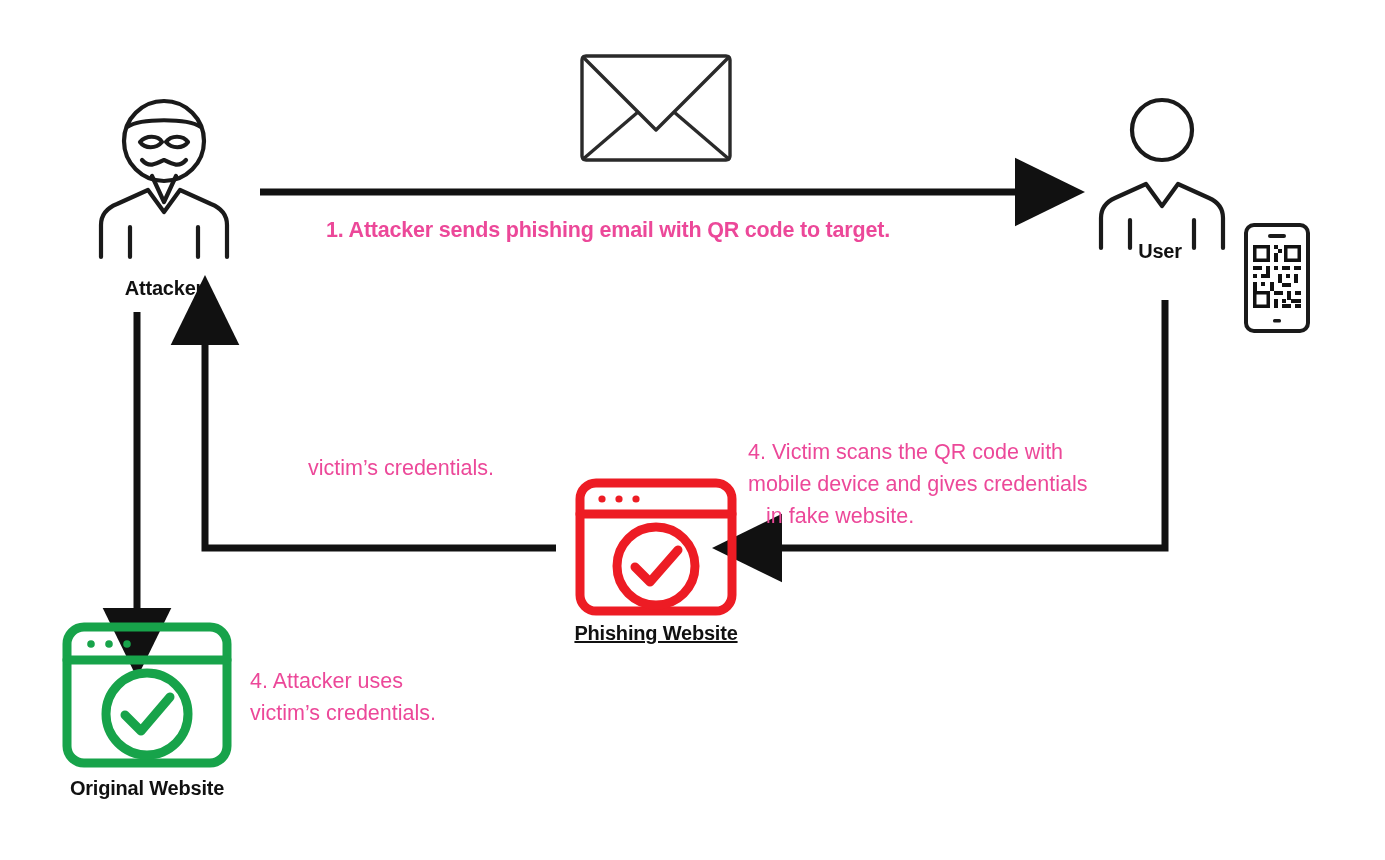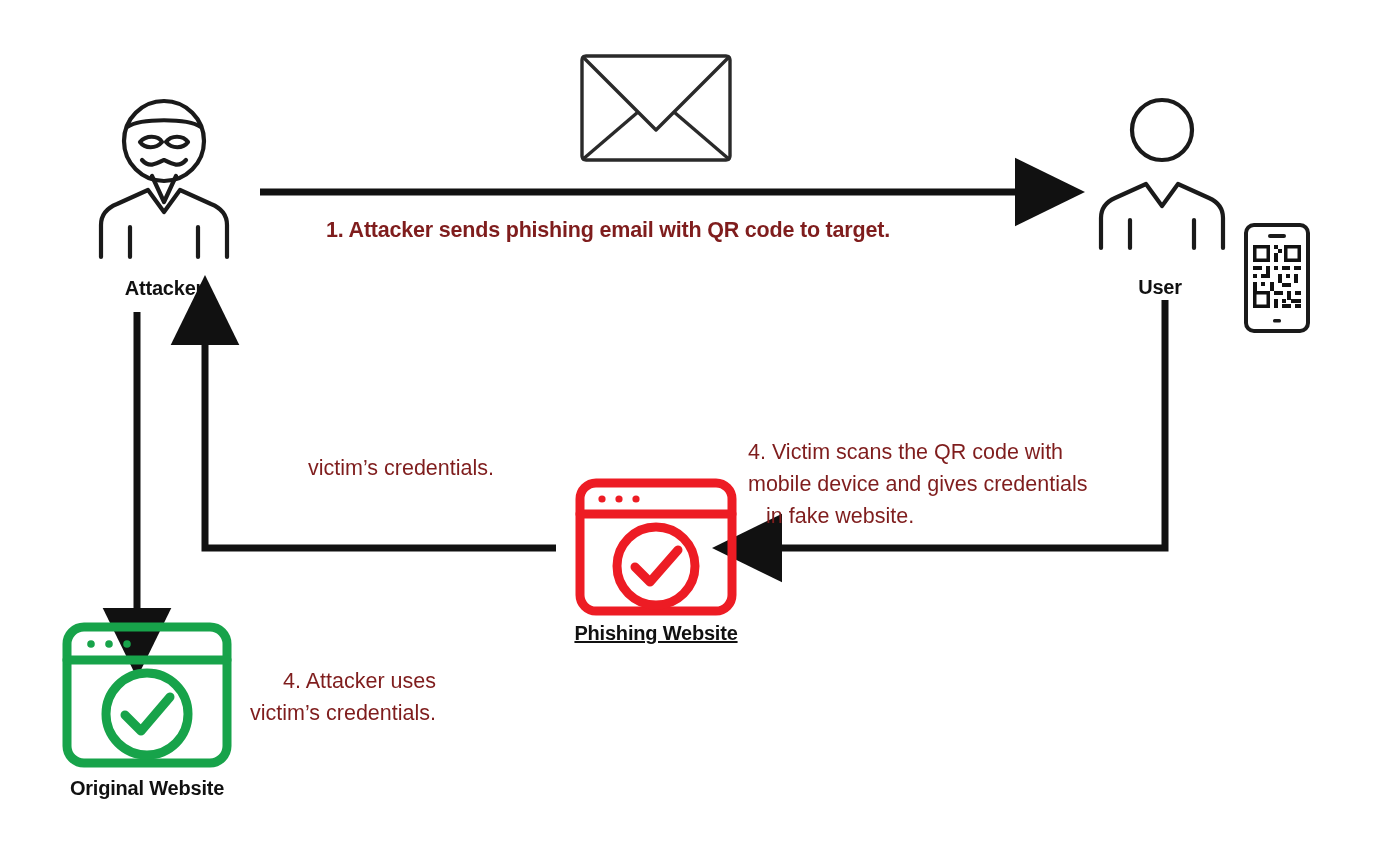--- a/index.html
+++ b/index.html
@@ -27,21 +27,21 @@
     white-space: nowrap;
     letter-spacing: -0.2px;
   }
   .node-label {
     font-size: 20px;
     text-align: center;
   }
   .step-text {
     font-size: 21.5px;
     line-height: 32px;
-    color: #7f1d1d;
+    color: #ec4899;
   }
   .step-center { text-align: center; }
   .step-left { text-align: left; }
 </style>
 </head>
 <body>
 
 <div id="canvas">
 
   <svg class="abs" style="left:0; top:0;" width="1385" height="860">
@@ -100,21 +100,21 @@
   </svg>
 
   <svg class="abs" style="left:1098px; top:96px;" width="128" height="156" viewBox="0 0 128 156">
     <g fill="none" stroke="#1a1a1a" stroke-width="4.2" stroke-linecap="round" stroke-linejoin="round">
       <circle cx="64" cy="34" r="30"></circle>
       <path d="M3,152 L3,122 C3,113 8,106 17,102 L48,88 L64,110 L80,88 L111,102 C120,106 125,113 125,122 L125,152"></path>
       <path d="M32,124 L32,152"></path>
       <path d="M96,124 L96,152"></path>
     </g>
   </svg>
-  <div class="label node-label" style="left:1065px; top:276px; width:190px;">User</div>
+  <div class="label node-label" style="left:1065px; top:240px; width:190px;">User</div>
 
   <svg class="abs" style="left:1244px; top:223px;" width="66" height="110" viewBox="0 0 66 110">
     <rect x="2" y="2" width="62" height="106" rx="8" fill="#ffffff" stroke="#1a1a1a" stroke-width="4"></rect>
     <rect x="24" y="11" width="18" height="4" rx="2" fill="#1a1a1a"></rect>
     <rect x="29" y="96" width="8" height="3.5" rx="1.5" fill="#1a1a1a"></rect>
     <g fill="#111111">
 
       <path d="M9,22 h17 v17 h-17 Z M12.5,25.5 h10 v10 h-10 Z" fill-rule="evenodd"></path>
 
       <path d="M40,22 h17 v17 h-17 Z M43.5,25.5 h10 v10 h-10 Z" fill-rule="evenodd"></path>
@@ -181,17 +181,17 @@
     <div class="step-text step-left" style="position:relative;">4. Victim scans the QR code with</div>
     <div class="step-text step-left" style="position:relative;">mobile device and gives credentials</div>
     <div class="step-text step-left" style="position:relative;margin-left:18px;">in fake website.</div>
   </div>
 
   <div class="abs" style="left:258px; top:452px; width:286px;">
     <div class="step-text step-center" style="position:relative;"> victim’s credentials.</div>
   </div>
 
   <div class="abs" style="left:250px; top:665px; width:320px;">
-    <div class="step-text step-left" style="position:relative;margin-left:33px;">4. Attacker uses</div>
+    <div class="step-text step-left" style="position:relative;">4. Attacker uses</div>
     <div class="step-text step-left" style="position:relative;">victim’s credentials.</div>
   </div>
 
 </div>
 
 </body></html>

